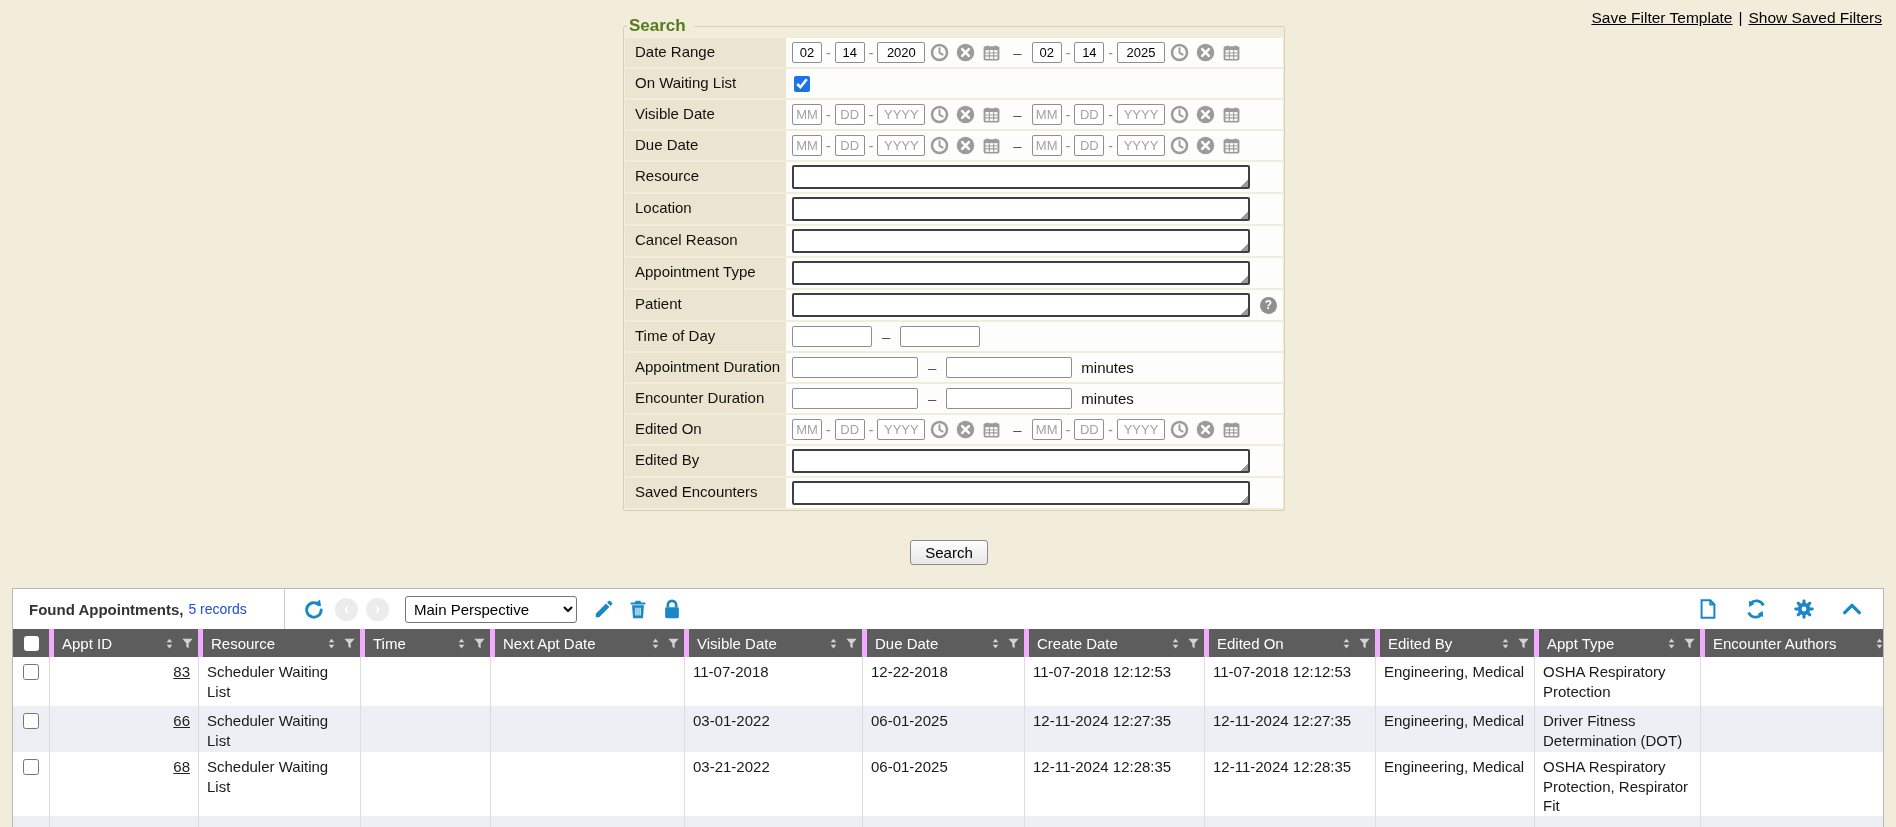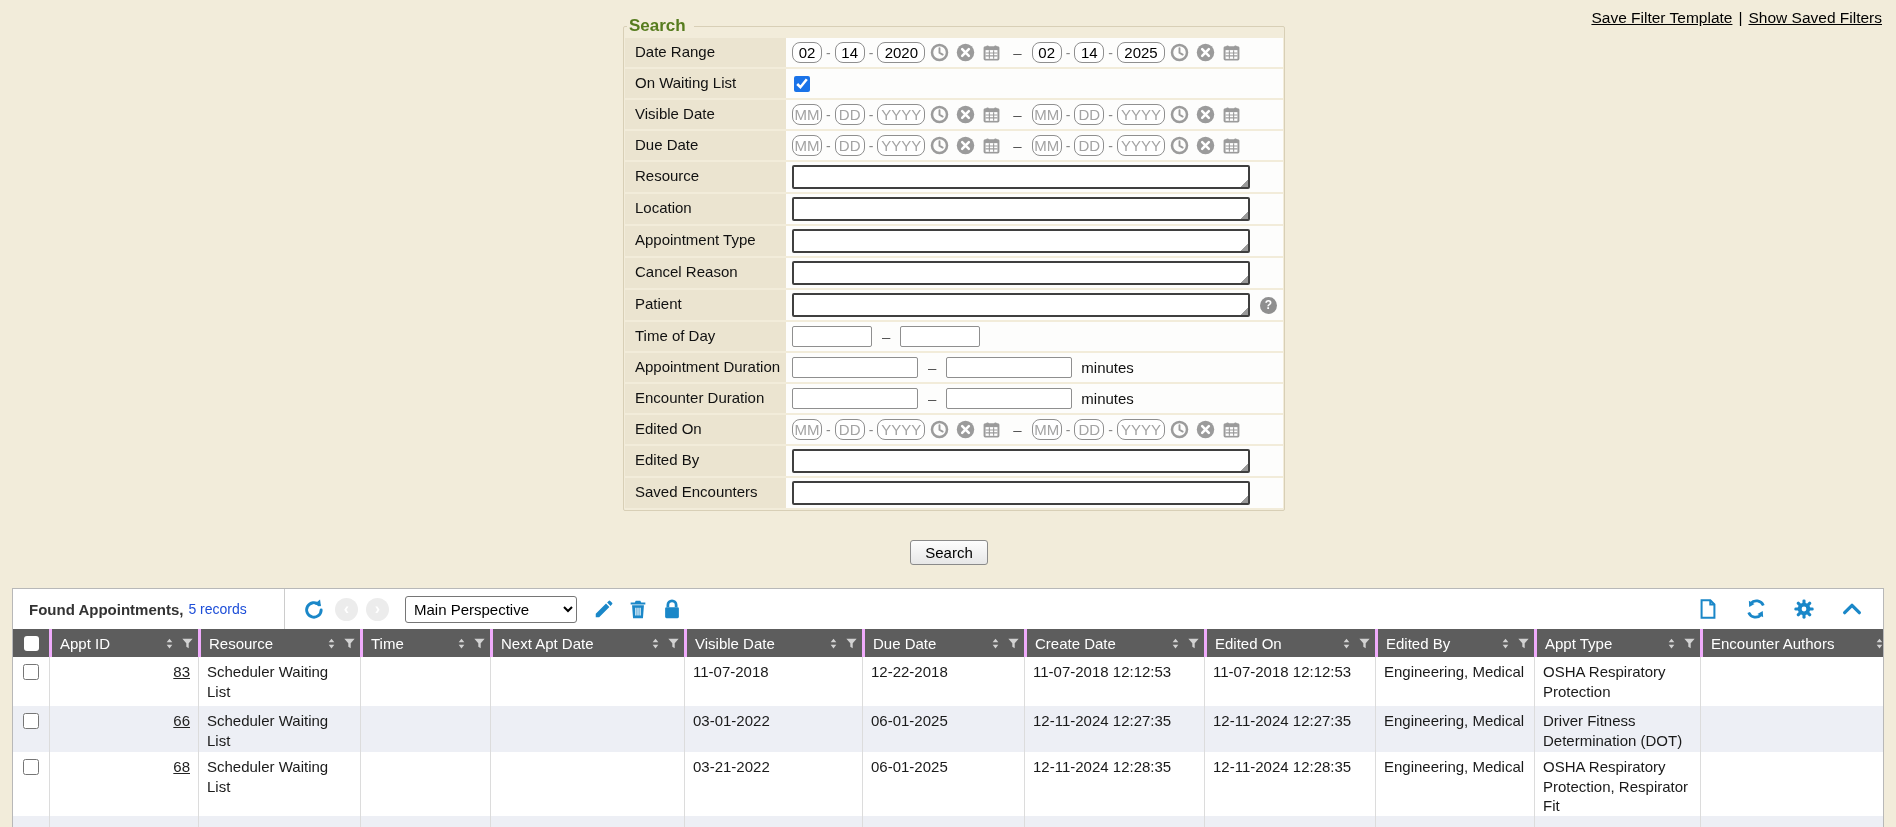--- a/index.html
+++ b/index.html
@@ -35,22 +35,22 @@
     flex:1; background:#fdfdfc; display:flex; align-items:center;
     padding:3px 6px; gap:3px;
   }
   input { font-family:"Liberation Sans",sans-serif; }
   .txt {
     width:458px; height:24px; border:2px solid #3f3f3f; border-radius:2px;
     background:linear-gradient(315deg,#9a9a9a 0 5px,#fff 5px);
     padding:0 4px; font-size:15px;
   }
   .seg {
-    height:21px; border:1px solid #8f8f8f; border-radius:8px; text-align:center;
-    font-size:15px; background:#fff; padding:0;
+    height:21px; border:1px solid #8f8f8f; border-radius:2px; text-align:center;
+    font-size:13px; background:#fff; padding:0;
   }
   .seg::placeholder { color:#a3a3a3; }
   .seg.mm,.seg.dd { width:30px; } .seg.yy { width:48px; }
   .hy { color:#888; font-size:14px; margin:0 1px; }
   .rsep { color:#555; margin:0 7px; }
   .di { width:19px; height:19px; margin:0 2px; flex-shrink:0; cursor:pointer; }
   .tod { width:80px; height:21px; border:1px solid #8f8f8f; border-radius:2px; padding:0 4px; }
   .dur { width:126px; height:21px; border:1px solid #8f8f8f; border-radius:2px; padding:0 4px; }
   .unit { margin-left:6px; color:#111; }
   .wl-cb { width:16px; height:16px; accent-color:#1a73e8; margin-left:2px; }
@@ -88,21 +88,21 @@
   .persp {
     height:27px; font-size:15px; padding:0 4px; border:1px solid #767676;
     border-radius:3px; background:#fff; width:172px; font-family:"Liberation Sans",sans-serif;
   }
   .tb-right { margin-left:auto; display:flex; align-items:center; gap:26px; padding-right:20px; }
 
   .grid-row { display:grid; grid-template-columns:36px 149px 162px 130px 194px 178px 162px 180px 171px 159px 166px 1fr; }
   .thead { background:#5d5d5d; height:28px; }
   .th {
     display:flex; align-items:center; color:#fff; font-size:15px;
-    padding:0 4px 0 8px; border-left:3px solid #f0abfc; overflow:hidden; white-space:nowrap;
+    padding:0 4px 0 8px; border-left:5px solid #f0abfc; overflow:hidden; white-space:nowrap;
   }
   .th:first-child { border-left:none; justify-content:center; padding:0; }
   .th .lbl { flex:1; }
   .th svg { width:13px; height:13px; margin-left:5px; flex-shrink:0; cursor:pointer; }
   .th.cut svg { margin-right:-7px; }
   .hcb { width:15px; height:15px; background:#fff; border-radius:3px; cursor:pointer; }
 
   .tr { font-size:15px; background:#fff; }
   .tr.alt { background:#edeff5; }
   .td { padding:5px 8px; border-left:1px solid #dcdcdc; line-height:1.3; overflow:hidden; }
@@ -306,28 +306,28 @@
   </div>
 
   <div class="frow">
     <div class="flabel">Location</div>
     <div class="ffield">
       <input class="txt" value="" style="">
     </div>
   </div>
 
   <div class="frow">
+    <div class="flabel">Cancel Reason</div>
+    <div class="ffield">
+      <input class="txt" value="" style="">
+    </div>
+  </div>
+
+  <div class="frow">
     <div class="flabel">Appointment Type</div>
-    <div class="ffield">
-      <input class="txt" value="" style="">
-    </div>
-  </div>
-
-  <div class="frow">
-    <div class="flabel">Cancel Reason</div>
     <div class="ffield">
       <input class="txt" value="" style="">
     </div>
   </div>
 
   <div class="frow">
     <div class="flabel">Patient</div>
     <div class="ffield">
       <input class="txt" value="" style="">
       <span class="help">?</span>

